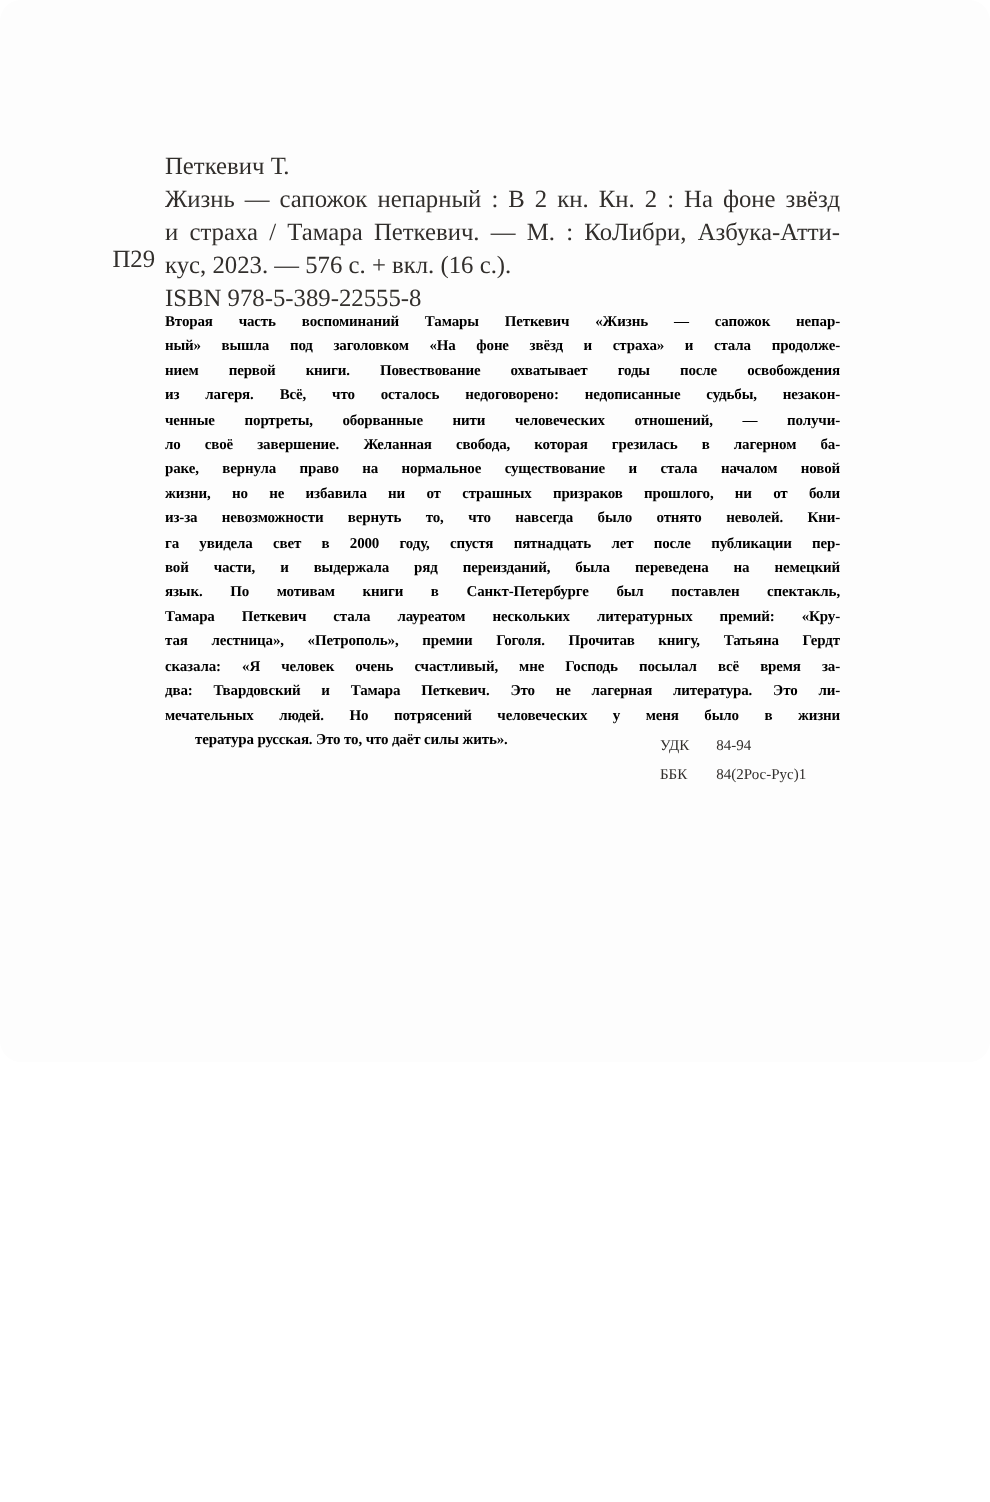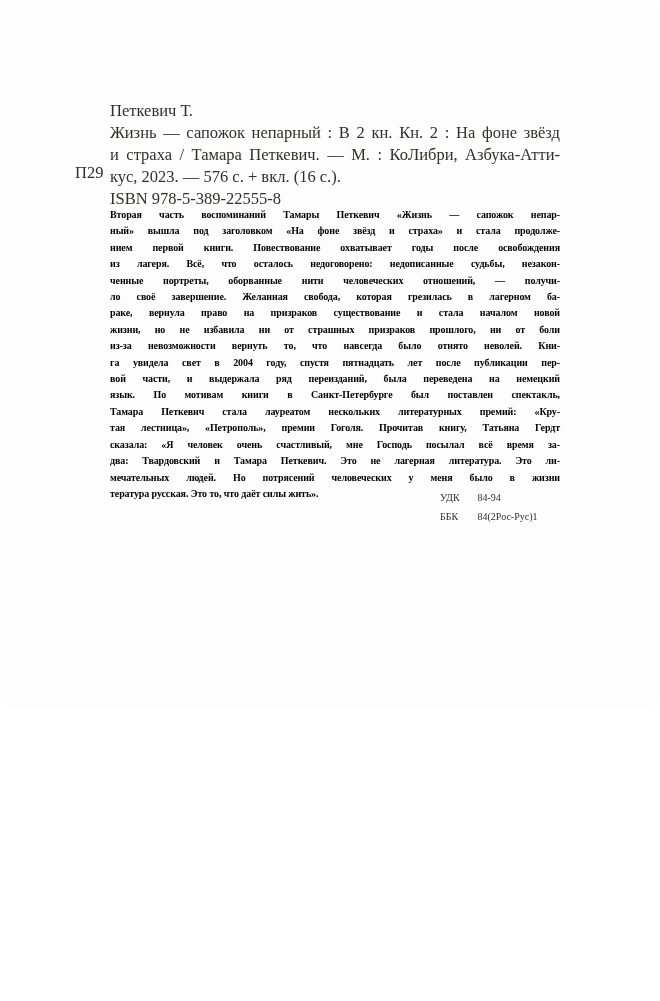--- a/index.html
+++ b/index.html
@@ -55,20 +55,21 @@
     color: #000000;
     letter-spacing: -0.1px;
   }
   .aline {
     text-align: justify;
     text-align-last: justify;
   }
   .annotation .aline:last-child {
     text-align: left;
     text-align-last: left;
+    margin-left: 20px;
   }
   
   .classification {
     position: absolute;
     left: 440px;
     top: 489px;
     font-size: 10px;
     line-height: 18.5px;
   }
   .crow { white-space: nowrap; }
@@ -95,24 +96,24 @@
     <div class="isbn">ISBN 978-5-389-22555-8</div>
   </div>
 
   <div class="annotation">
       <div class="aline">Вторая часть воспоминаний Тамары Петкевич «Жизнь — сапожок непар-</div>
       <div class="aline">ный» вышла под заголовком «На фоне звёзд и страха» и стала продолже-</div>
       <div class="aline">нием первой книги. Повествование охватывает годы после освобождения</div>
       <div class="aline">из лагеря. Всё, что осталось недоговорено: недописанные судьбы, незакон-</div>
       <div class="aline">ченные портреты, оборванные нити человеческих отношений, — получи-</div>
       <div class="aline">ло своё завершение. Желанная свобода, которая грезилась в лагерном ба-</div>
-      <div class="aline">раке, вернула право на призраков существование и стала началом новой</div>
+      <div class="aline">раке, вернула право на нормальное существование и стала началом новой</div>
       <div class="aline">жизни, но не избавила ни от страшных призраков прошлого, ни от боли</div>
       <div class="aline">из-за невозможности вернуть то, что навсегда было отнято неволей. Кни-</div>
-      <div class="aline">га увидела свет в 2004 году, спустя пятнадцать лет после публикации пер-</div>
+      <div class="aline">га увидела свет в 2000 году, спустя пятнадцать лет после публикации пер-</div>
       <div class="aline">вой части, и выдержала ряд переизданий, была переведена на немецкий</div>
       <div class="aline">язык. По мотивам книги в Санкт-Петербурге был поставлен спектакль,</div>
       <div class="aline">Тамара Петкевич стала лауреатом нескольких литературных премий: «Кру-</div>
       <div class="aline">тая лестница», «Петрополь», премии Гоголя. Прочитав книгу, Татьяна Гердт</div>
       <div class="aline">сказала: «Я человек очень счастливый, мне Господь посылал всё время за-</div>
       <div class="aline">два: Твардовский и Тамара Петкевич. Это не лагерная литература. Это ли-</div>
       <div class="aline">мечательных людей. Но потрясений человеческих у меня было в жизни</div>
       <div class="aline">тература русская. Это то, что даёт силы жить».</div>
     </div>
 

